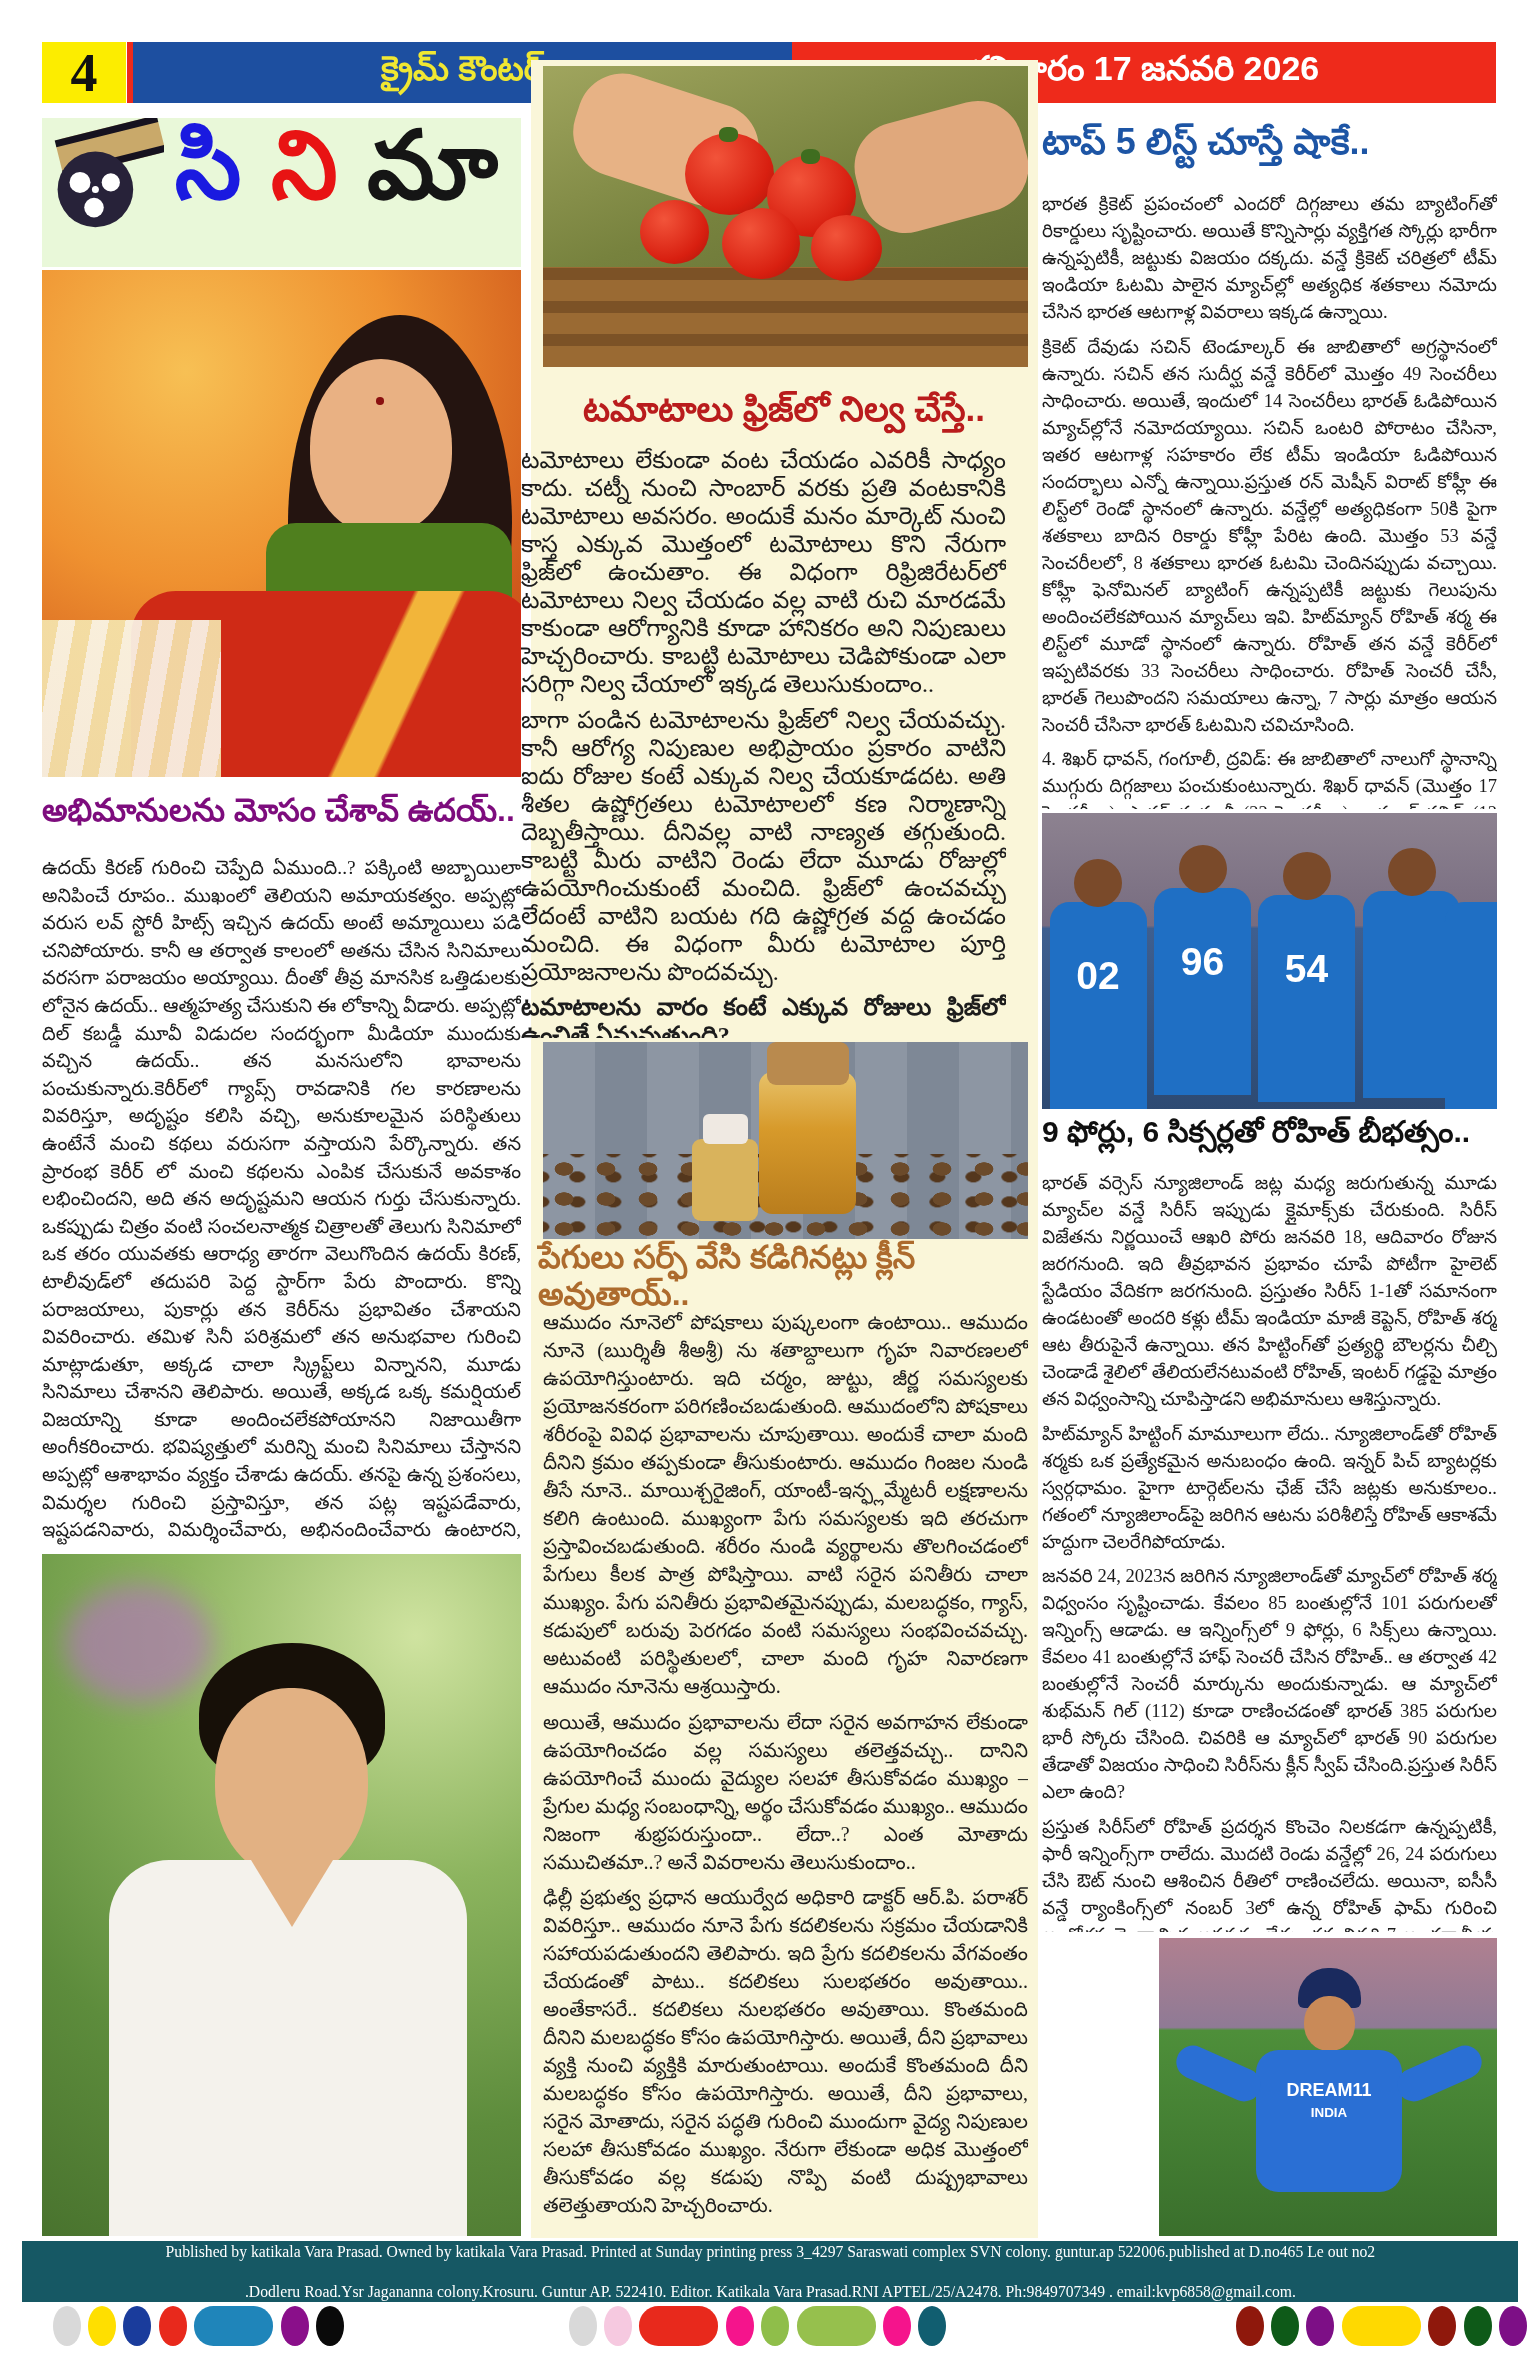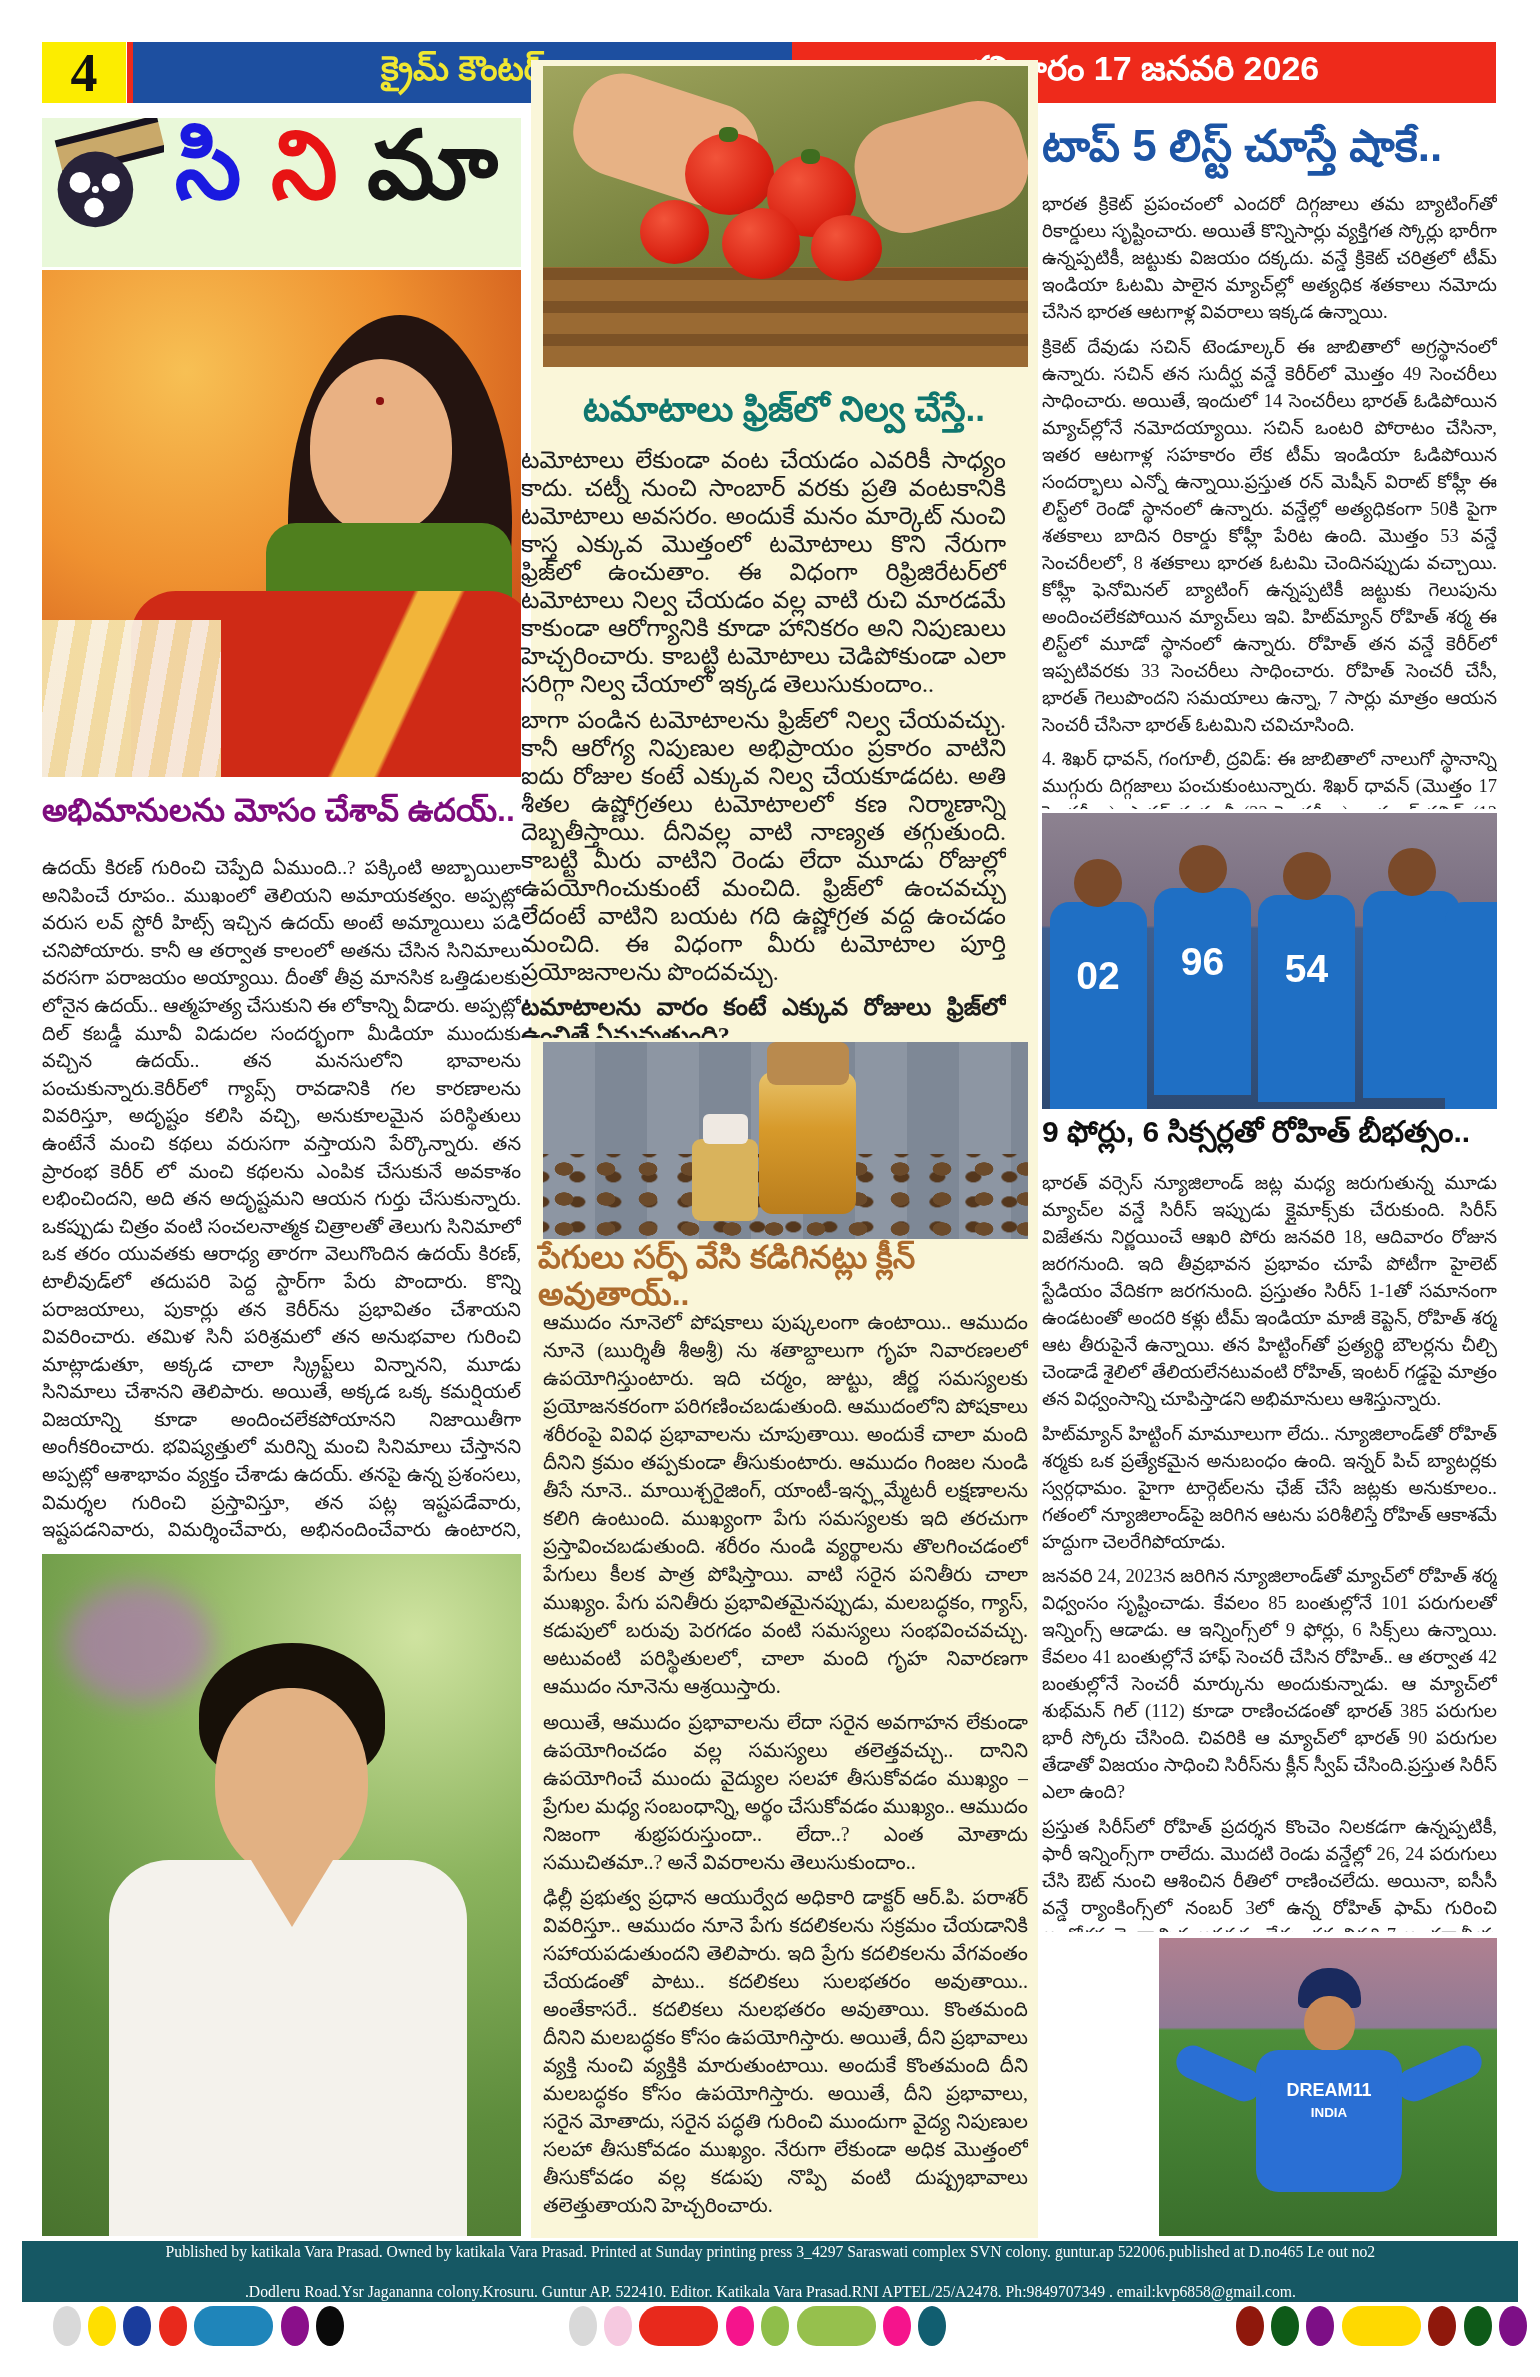--- a/index.html
+++ b/index.html
@@ -80,23 +80,23 @@
   .rohit .face{position:absolute;left:145px;top:58px;width:51px;height:55px;border-radius:48%;background:#c98a58;}
   .rohit .jersey{position:absolute;left:97px;top:112px;width:146px;height:142px;border-radius:22.4px;background:#2a6fd4;}
   .rohit .arm{position:absolute;top:119px;width:89px;height:33px;border-radius:16.4px;background:#2a6fd4;}
   .rohit .jtext{position:absolute;width:146px;text-align:center;color:#fff;
                 font-family:"Liberation Sans",sans-serif;font-weight:bold;}
 
   
   .mid-bg{left:531px;top:60px;width:507px;height:2178px;background:#faf6d9;}
   .headline{font-family:"Liberation Sans",sans-serif;font-weight:bold;line-height:1.15;}
   .h-left{left:42px;top:792px;width:479px;height:58px;color:#7d0c7d;font-size:32px;}
-  .h-mid1{left:538px;top:376px;width:492px;height:66px;color:#0f766e;font-size:35px;display:flex;align-items:center;justify-content:center;}
+  .h-mid1{left:538px;top:376px;width:492px;height:66px;color:#b91c1c;font-size:35px;display:flex;align-items:center;justify-content:center;}
   .h-mid2{left:538px;top:1247px;width:492px;height:57px;color:#ad6b2d;font-size:32px;display:flex;align-items:center;justify-content:center;}
-  .h-right1{left:1042px;top:121px;width:455px;height:64px;color:#1d55a5;font-size:44px;}
+  .h-right1{left:1042px;top:121px;width:455px;height:64px;color:#1d55a5;font-size:36px;}
   .h-right2{left:1042px;top:1115px;width:455px;height:46px;color:#101010;font-size:30px;}
   .body-txt{color:#1c1c1c;text-align:justify;overflow:hidden;}
   .body-txt p{margin:0 0 7.5px 0;}
   .b-left{left:42px;top:854px;width:479px;height:693px;font-size:19.4px;line-height:27.6px;}
   .b-mid1{left:521px;top:446px;width:485px;height:592px;font-size:24px;line-height:28px;}
   .b-mid2{left:543px;top:1308px;width:485px;height:927px;font-size:20px;line-height:28px;}
   .b-right1{left:1042px;top:190px;width:455px;height:619px;font-size:18.6px;line-height:27px;}
   .b-right2{left:1042px;top:1169px;width:455px;height:763px;font-size:18.6px;line-height:27px;}
   .q-line{font-weight:bold;}
 

